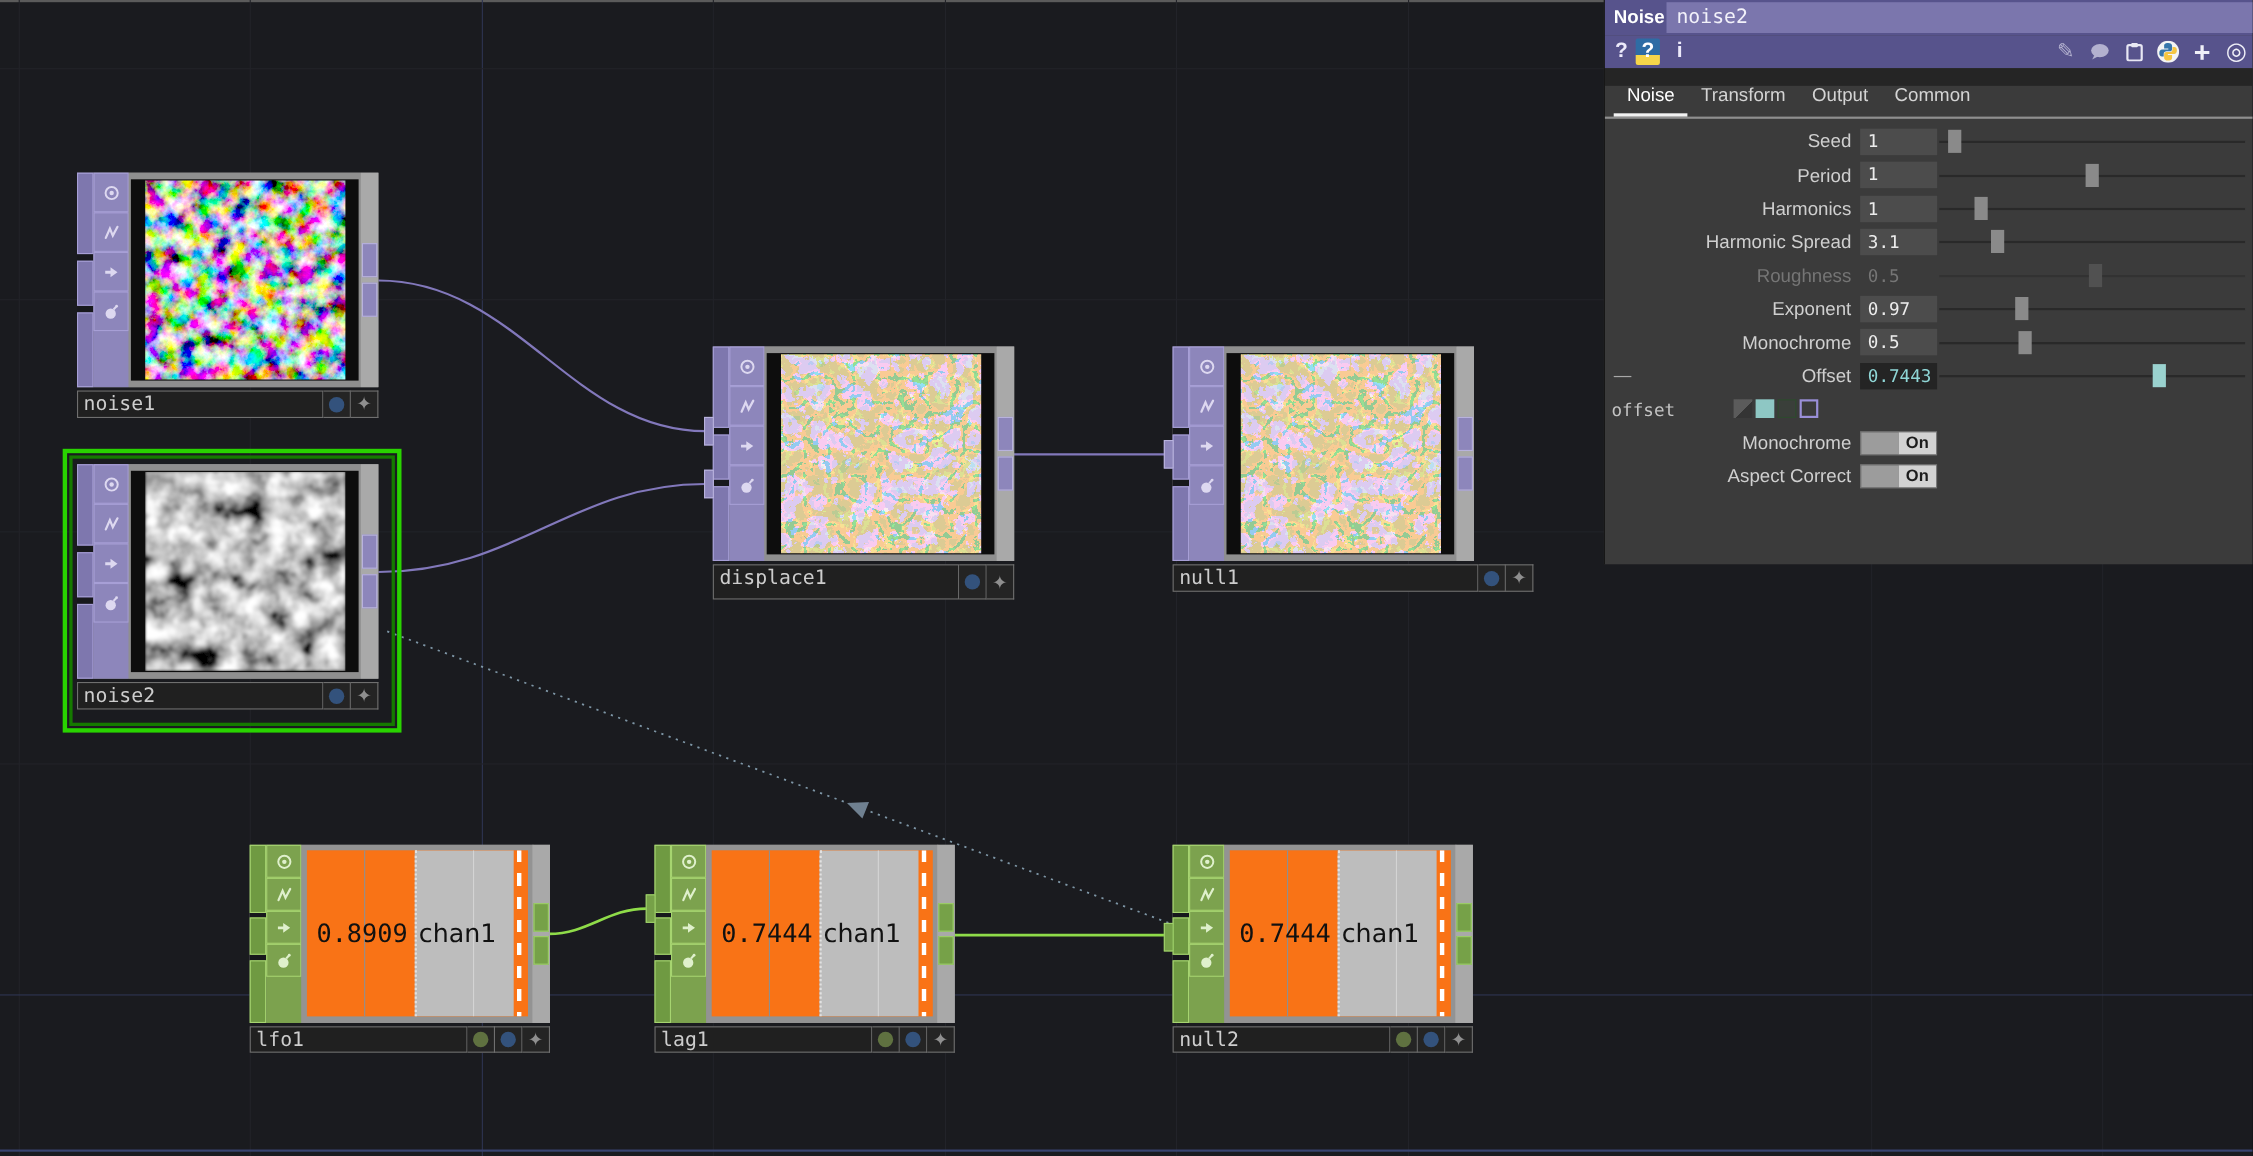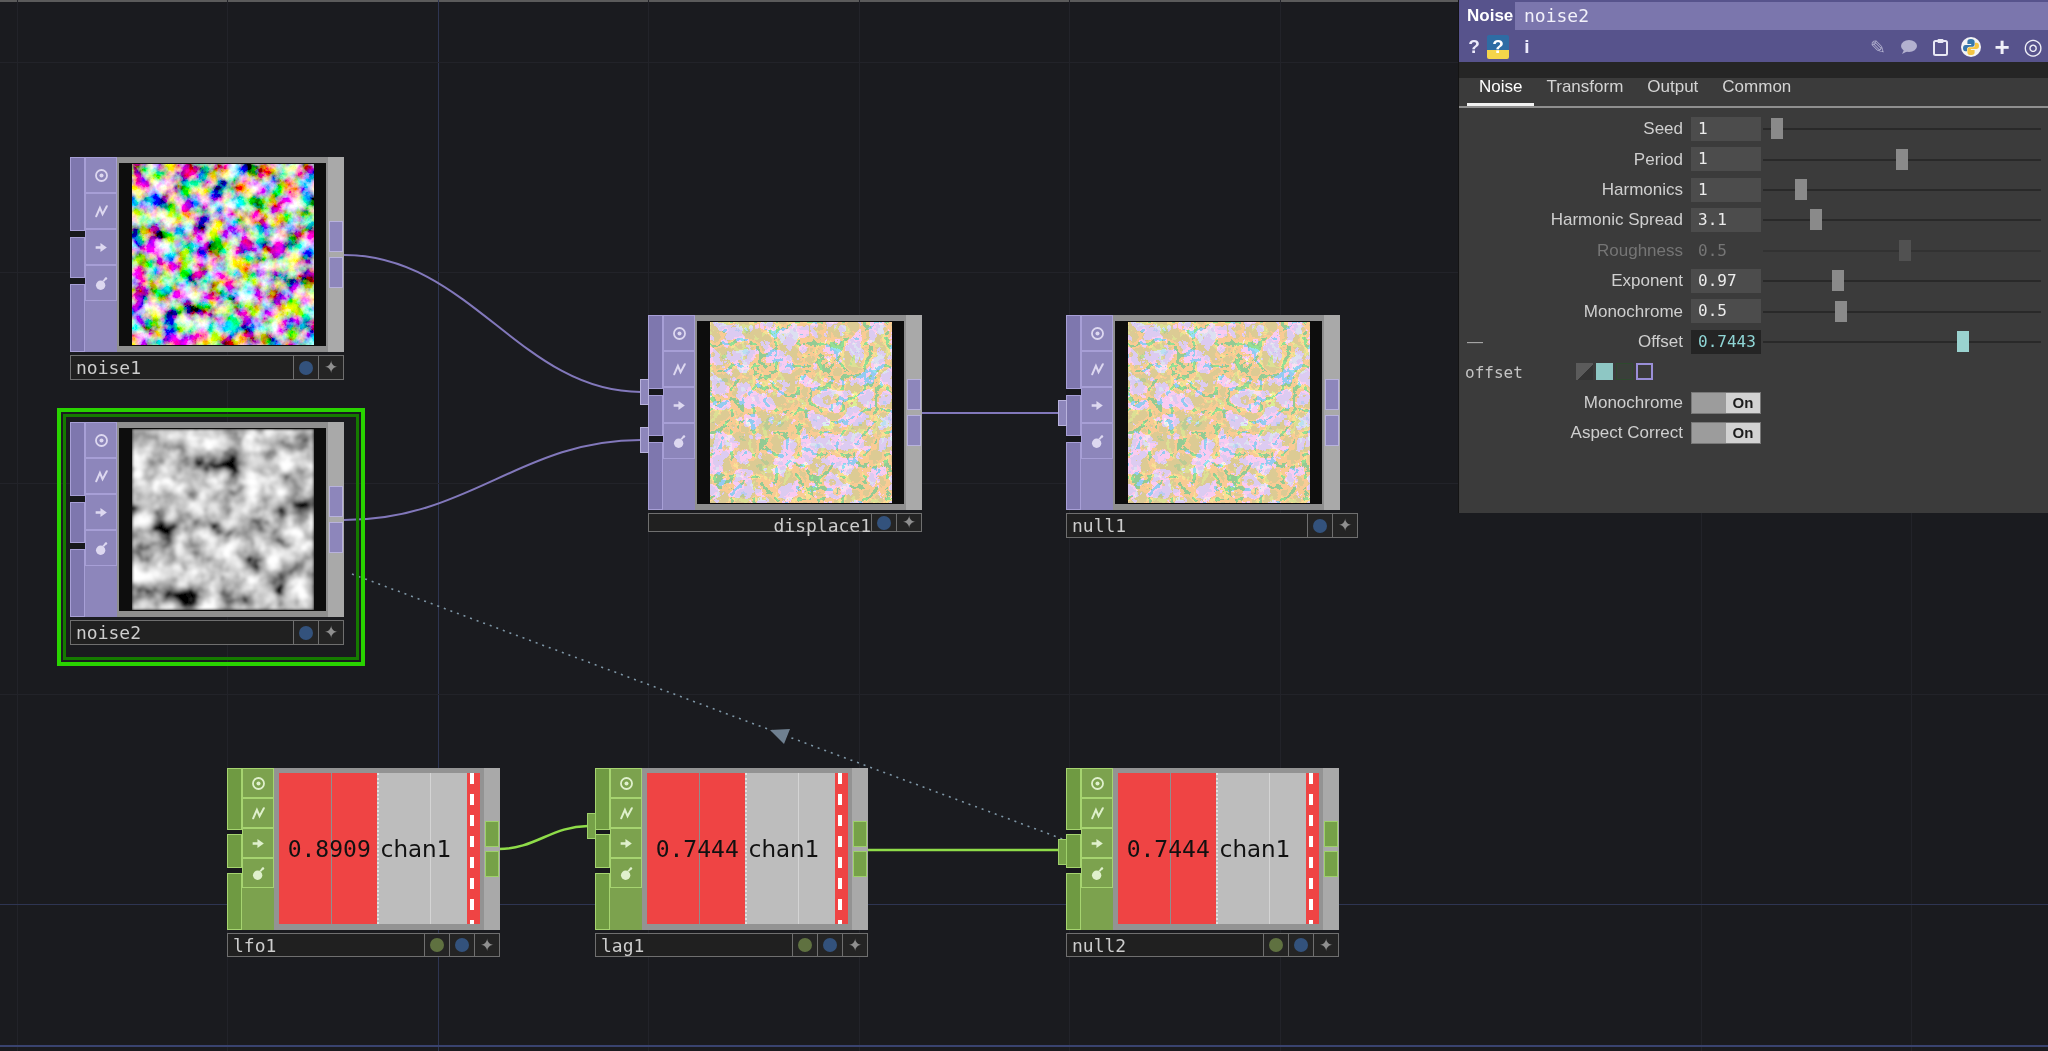--- a/index.html
+++ b/index.html
@@ -26,21 +26,21 @@
   .flag{position:absolute;left:0;width:32px;box-sizing:border-box;border:1px solid;
         display:flex;align-items:center;justify-content:center;}
   .flag svg{width:17px;height:17px;}
   .rstrip{position:absolute;right:0;top:0;bottom:0;width:16px;background:#a9a9a9;}
   .oblock{position:absolute;left:1px;right:1px;border:1px solid;box-sizing:border-box;}
   .innub{position:absolute;width:9px;height:26px;border:1px solid;box-sizing:border-box;z-index:4;}
   .top-view{position:absolute;left:47px;right:16px;top:0;bottom:0;background:#8f8f8f;
             display:flex;align-items:center;justify-content:center;}
   .screen{background:#0d0d0d;display:flex;align-items:center;justify-content:center;}
   .chop-view{position:absolute;left:47px;right:15px;top:0;bottom:0;background:#939393;}
-  .bands{position:absolute;left:5px;right:5px;top:5px;bottom:6px;background:#ef4444;overflow:hidden;}
+  .bands{position:absolute;left:5px;right:5px;top:5px;bottom:6px;background:#f97316;overflow:hidden;}
   .band-light{position:absolute;top:0;bottom:0;left:49%;width:43.5%;background:#bdbdbd;
               border-left:2px dotted #e2e2e2;}
   .hairline{position:absolute;top:0;bottom:0;width:1px;}
   .dashline{position:absolute;top:0;bottom:0;width:4px;
             background:repeating-linear-gradient(180deg,#fff 0 11px,rgba(0,0,0,0) 11px 21px);}
   .chop-text{position:absolute;left:0;right:10%;top:50%;transform:translateY(-50%);
              text-align:center;color:#111;font-size:23px;white-space:nowrap;}
   .chop-text .val{font-family:"DejaVu Sans Mono",monospace;}
   .chop-text .chan{font-family:"DejaVu Sans",sans-serif;margin-left:10px;}
   .namebar{position:absolute;height:25px;display:flex;background:#202020;}
@@ -324,21 +324,21 @@
               </svg>
             </div>
           </div>
           <div class="rstrip">
             <div class="oblock" style="top: 33%; height: 15.5%; background: rgb(141, 134, 187); border-color: rgb(184, 178, 221);"></div>
             <div class="oblock" style="top: 51.5%; height: 15.5%; background: rgb(141, 134, 187); border-color: rgb(184, 178, 221);"></div>
           </div>
         </div>
         <div class="innub" style="left: -8px; top: 64.025px; background: rgb(141, 134, 187); border-color: rgb(184, 178, 221);"></div>
         <div class="innub" style="left: -8px; top: 111.8px; background: rgb(141, 134, 187); border-color: rgb(184, 178, 221);"></div>
-        <div class="namebar" style="left: 0px; top: 198px; width: 274px; height: 19px; text-align: right;">
+        <div class="namebar" style="left: 0px; top: 198px; width: 274px; height: 32px;">
           <div class="nametext">displace1</div>
           <div class="nbtn">
             <div class="dot" style="background: rgb(51, 82, 124);"></div>
           </div>
           <div class="nbtn">
             <span class="star">✦</span>
           </div>
         </div>
       </div>
       <div class="node" style="left: 1066px; top: 315px; width: 274px; height: 223px;">
@@ -380,21 +380,21 @@
                 <rect width="100%" height="100%" filter="url(#f_disp)"></rect>
               </svg>
             </div>
           </div>
           <div class="rstrip">
             <div class="oblock" style="top: 33%; height: 15.5%; background: rgb(141, 134, 187); border-color: rgb(184, 178, 221);"></div>
             <div class="oblock" style="top: 51.5%; height: 15.5%; background: rgb(141, 134, 187); border-color: rgb(184, 178, 221);"></div>
           </div>
         </div>
         <div class="innub" style="left: -8px; top: 85.475px; background: rgb(141, 134, 187); border-color: rgb(184, 178, 221);"></div>
-        <div class="namebar" style="left: 0px; top: 198px; width: 292px; height: 25px;">
+        <div class="namebar" style="left: 0px; top: 198px; width: 328px; height: 25px;">
           <div class="nametext">null1</div>
           <div class="nbtn">
             <div class="dot" style="background: rgb(51, 82, 124);"></div>
           </div>
           <div class="nbtn">
             <span class="star">✦</span>
           </div>
         </div>
       </div>
       <div class="node" style="left: 227px; top: 768px; width: 273px; height: 189px;">

